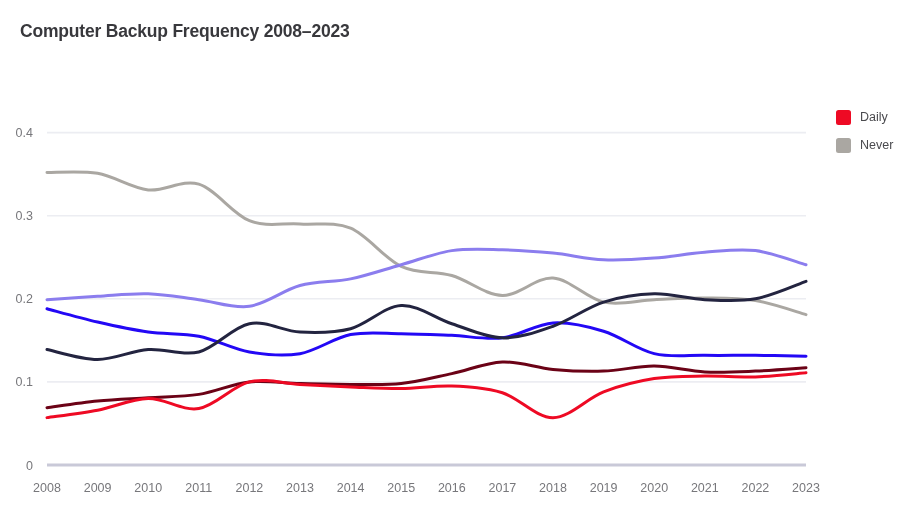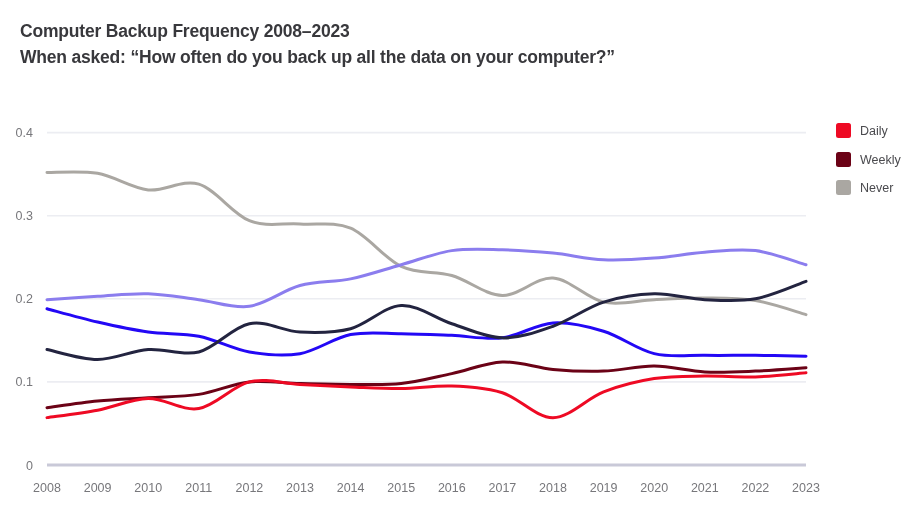--- a/index.html
+++ b/index.html
@@ -70,21 +70,21 @@
     stroke-linejoin: round;
   }
   .legend {
     position: absolute;
     left: 836px;
     top: 100px;
     width: 80px;
   }
   .legend-item {
     display: flex;
-    align-items: flex-end;
+    align-items: flex-start;
     height: 28.3px;
   }
   .legend-swatch {
     width: 15px;
     height: 15px;
     border-radius: 2.5px;
     flex: 0 0 auto;
   }
   .legend-label {
     margin-left: 9px;
@@ -93,21 +93,20 @@
     white-space: nowrap;
   }
 </style>
 </head>
 <body>
 
 <div id="chart-root">
 
   <div class="title-block">
     <div class="title-line">Computer Backup Frequency 2008–2023</div>
-    <div class="title-line">When asked: “How often do you back up all the data on your computer?”</div>
   </div>
 
   <div class="plot-wrap">
     <svg class="plot" id="plot-svg" width="915" height="508">
         <line x1="47" x2="806" y1="455" y2="455" class="baseline"></line>
         <text x="33" y="459.5" class="ytick-label">0</text>
         <line x1="47" x2="806" y1="371.9047619047619" y2="371.9047619047619" class="gridline"></line>
         <text x="33" y="376.4047619047619" class="ytick-label">0.1</text>
         <line x1="47" x2="806" y1="288.8095238095238" y2="288.8095238095238" class="gridline"></line>
         <text x="33" y="293.3095238095238" class="ytick-label">0.2</text>
@@ -139,22 +138,18 @@
         <path d="M 47.00 407.64 C 55.43 406.39, 80.73 403.34, 97.60 400.16 C 114.47 396.97, 131.33 388.80, 148.20 388.52 C 165.07 388.25, 181.93 401.27, 198.80 398.50 C 215.67 395.73, 232.53 375.92, 249.40 371.90 C 266.27 367.89, 283.13 373.57, 300.00 374.40 C 316.87 375.23, 333.73 376.20, 350.60 376.89 C 367.47 377.58, 384.33 378.69, 401.20 378.55 C 418.07 378.41, 434.93 375.37, 451.80 376.06 C 468.67 376.75, 485.53 377.44, 502.40 382.71 C 519.27 387.97, 536.13 407.77, 553.00 407.64 C 569.87 407.50, 586.73 388.39, 603.60 381.88 C 620.47 375.37, 637.33 371.21, 654.20 368.58 C 671.07 365.95, 687.93 366.37, 704.80 366.09 C 721.67 365.81, 738.53 367.47, 755.40 366.92 C 772.27 366.37, 797.57 363.46, 806.00 362.76" stroke="#ee0a24" class="series-path"></path>
       </svg>
   </div>
 
   <div class="legend" id="legend">
       <div class="legend-item">
         <span class="legend-swatch" style="background: rgb(238, 10, 36);"></span>
         <span class="legend-label">Daily</span>
       </div>
       <div class="legend-item">
-        <span class="legend-swatch" style="background: rgb(107, 2, 22);"></span>
-        <span class="legend-label">Weekly</span>
-      </div>
-      <div class="legend-item">
         <span class="legend-swatch" style="background: rgb(170, 167, 162);"></span>
         <span class="legend-label">Never</span>
       </div>
     </div>
 
 </div>
 
 </body></html>

